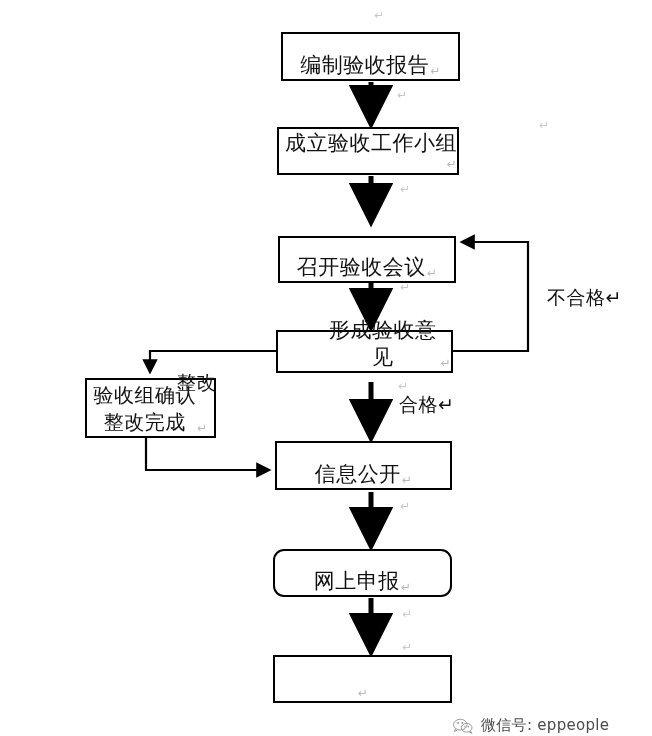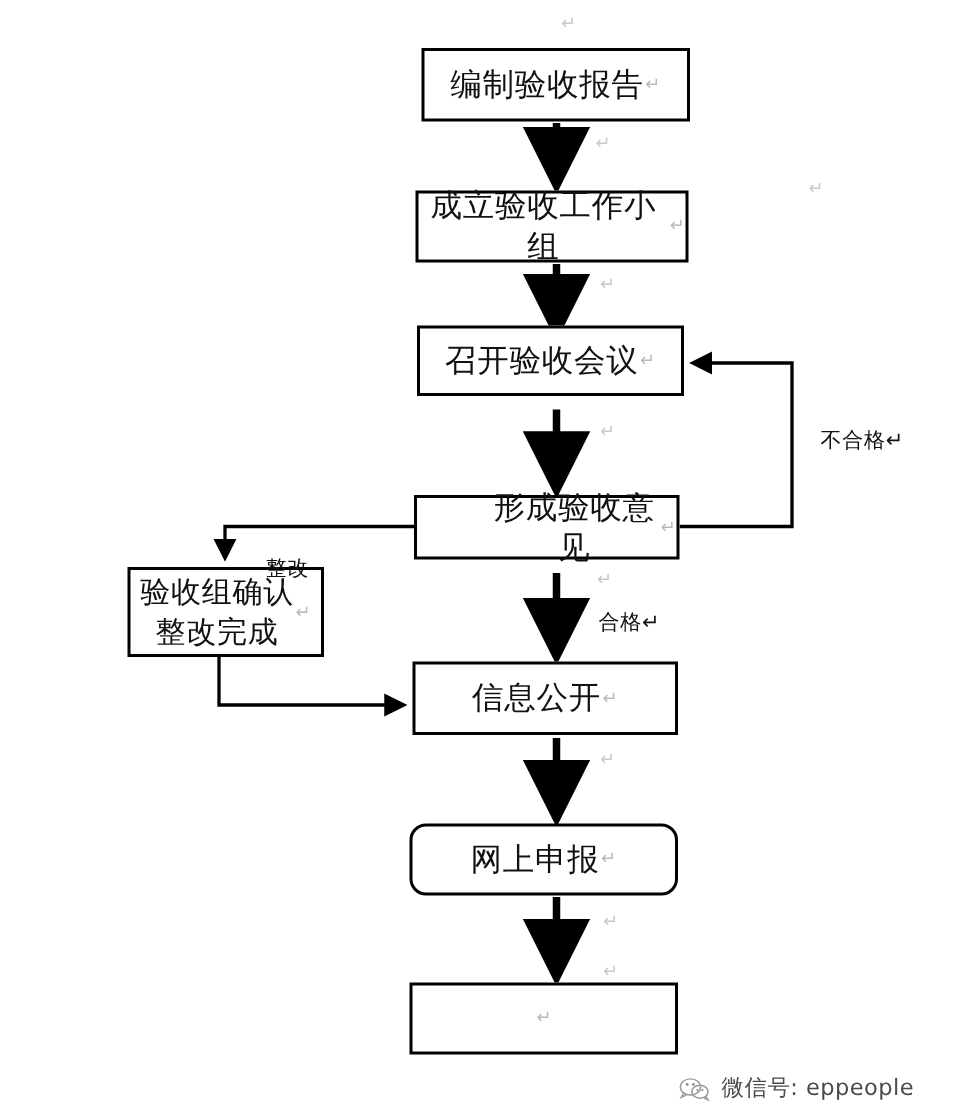--- a/index.html
+++ b/index.html
@@ -19,37 +19,37 @@
     left: 0; top: 0;
     width: 652px;
     height: 736px;
   }
   .node {
     position: absolute;
     box-sizing: border-box;
     border: 2px solid #000000;
     background: #ffffff;
     display: flex;
-    align-items: center;
+    align-items: flex-end;
     justify-content: center;
     text-align: center;
     color: #111111;
     font-size: 21px;
     line-height: 1.28;
     letter-spacing: 0.5px;
     white-space: pre-line;
     z-index: 3;
   }
   .node.two-line {
     font-size: 20px;
     line-height: 1.35;
   }
   .edge-label {
     position: absolute;
-    font-size: 14px;
+    font-size: 19px;
     color: #111111;
     letter-spacing: 0.5px;
     white-space: nowrap;
     z-index: 4;
   }
   .pilcrow {
     position: absolute;
     color: #c9c9c9;
     font-size: 12px;
     z-index: 1;
@@ -129,25 +129,25 @@
 
   <g>
     <line x1="371" y1="598" x2="371" y2="650" stroke="#000000" stroke-width="5" marker-end="url(#arrowThick)"></line>
   </g>
 </svg>
 
 <div class="node" style="left:281px; top:32px; width:179px; height:49px;">
   <span>编制验收报告</span><span class="pilcrow-inline">↵</span>
 </div>
 
-<div class="node" style="left:277px; top:127px; width:182px; height:48px;">
+<div class="node" style="left:277px; top:127px; width:182px; height:48px;flex-direction:column;">
   <span>成立验收工作小组</span><span class="pilcrow-inline">↵</span>
 </div>
 
-<div class="node" style="left:278px; top:217px; width:178px; height:47px;">
+<div class="node" style="left:278px; top:236px; width:178px; height:47px;">
   <span>召开验收会议</span><span class="pilcrow-inline">↵</span>
 </div>
 
 <div class="node" style="left:276px; top:330px; width:177px; height:43px;padding-left:48px;">
   <span>形成验收意见</span><span class="pilcrow-inline">↵</span>
 </div>
 
 <div class="node two-line" style="left:85px; top:378px; width:131px; height:60px;">
   <span>验收组确认
 整改完成</span><span class="pilcrow-inline">↵</span>
@@ -166,21 +166,21 @@
 </div>
 
 <div class="edge-label" style="left:177px; top:330px;margin-top:40px;">
   <span>整改</span>
 </div>
 
 <div class="edge-label" style="left:547px; top:285px;">
   <span>不合格</span><span class="pilcrow-inline">↵</span>
 </div>
 
-<div class="edge-label" style="left:399px; top:406px;">
+<div class="edge-label" style="left:399px; top:392px;">
   <span>合格</span><span class="pilcrow-inline">↵</span>
 </div>
 
 <div class="pilcrow" style="left:374px; top:8px;">↵</div>
 <div class="pilcrow" style="left:539px; top:118px;">↵</div>
 <div class="pilcrow" style="left:397px; top:88px;">↵</div>
 <div class="pilcrow" style="left:400px; top:182px;">↵</div>
 <div class="pilcrow" style="left:400px; top:280px;">↵</div>
 <div class="pilcrow" style="left:398px; top:379px;">↵</div>
 <div class="pilcrow" style="left:400px; top:499px;">↵</div>

